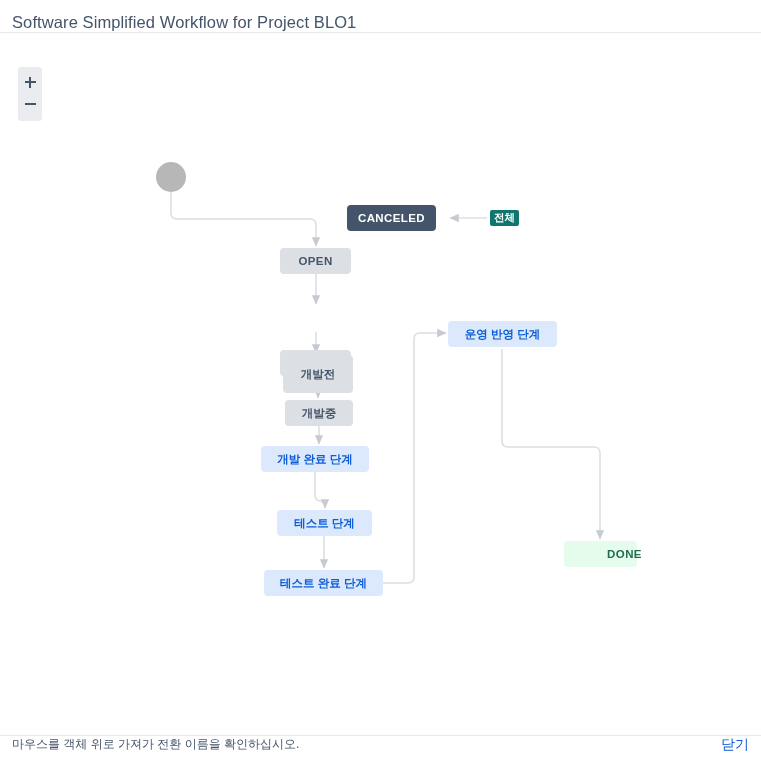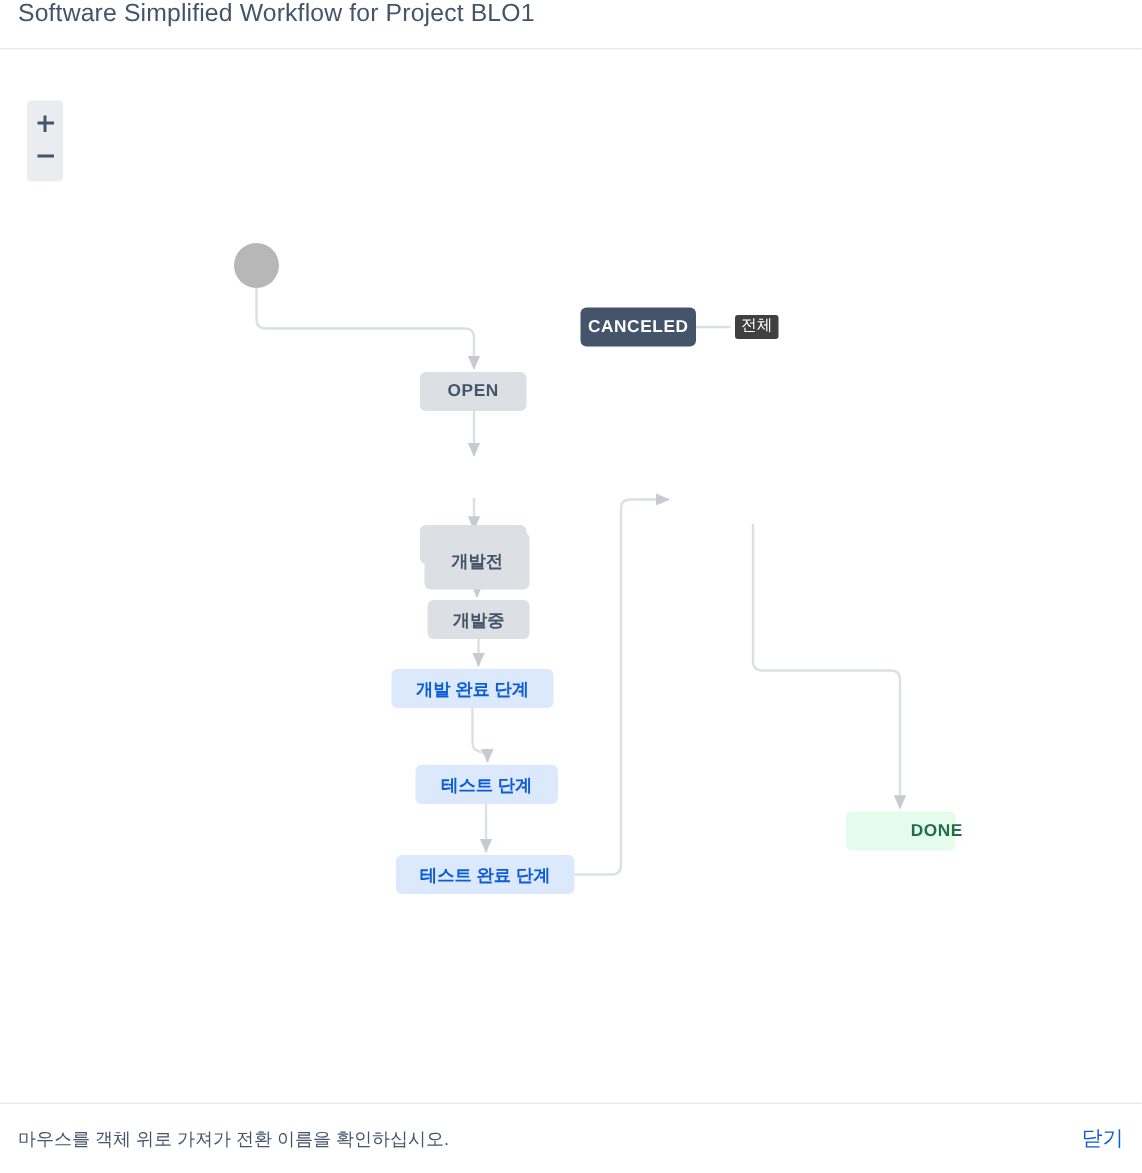--- a/index.html
+++ b/index.html
@@ -23,21 +23,21 @@
     flex-direction: column;
     background: #ffffff;
   }
 
   
   .header {
     height: 33px;
     flex: 0 0 33px;
     border-bottom: 1px solid #e6e8ec;
     display: flex;
-    align-items: flex-start;
+    align-items: flex-end;
     padding: 0 12px;
     box-sizing: border-box;
     background: #ffffff;
   }
   .header-title {
     font-size: 16.5px;
     font-weight: 400;
     color: #44546a;
     letter-spacing: 0.1px;
     white-space: nowrap;
@@ -145,38 +145,38 @@
     position: absolute;
     width: 30px;
     height: 30px;
     border-radius: 50%;
     background: #b7b7b7;
     cursor: pointer;
   }
 
   .edge-label {
     position: absolute;
-    background: #404040;
+    background: #0f766e;
     color: #ffffff;
     font-size: 10.5px;
-    font-weight: 400;
+    font-weight: 700;
     padding: 1px 4px 2px 4px;
     border-radius: 2px;
     white-space: nowrap;
     line-height: 13px;
     cursor: pointer;
   }
 
   
   .footer {
     flex: 0 0 47px;
     height: 47px;
     border-top: 1px solid #e6e8ec;
     display: flex;
-    align-items: center;
+    align-items: flex-start;
     justify-content: space-between;
     padding: 0 12px;
     box-sizing: border-box;
     background: #ffffff;
   }
   .footer-hint {
     font-size: 12px;
     color: #44546a;
   }
   .footer-close {
@@ -231,36 +231,37 @@
       <div class="zoom-btn">
         <span class="glyph-plus"></span>
       </div>
       <div class="zoom-btn">
         <span class="glyph-minus"></span>
       </div>
     </div>
 
     <div class="start-node" style="left:156px; top:129px;"></div>
 
-    <div class="node status-dark" style="left:347px; top:172px; width:77px; height:26px;margin-left:40px;">CANCELED</div>
+    <div class="node status-dark" style="left:347px; top:172px; width:89px; height:26px;">CANCELED</div>
 
     <div class="node status-grey" style="left:280px; top:215px; width:71px; height:26px;">OPEN</div>
 
     <div class="node status-grey" style="left:280px; top:273px; width:71px; height:26px;margin-top:44px;">PLAN</div>
 
     <div class="node status-grey korean" style="left:283px; top:322px; width:70px; height:38px;">개발전</div>
 
     <div class="node status-grey korean" style="left:285px; top:367px; width:68px; height:26px;">개발중</div>
 
     <div class="node status-blue korean" style="left:261px; top:413px; width:108px; height:26px;">개발 완료 단계</div>
 
     <div class="node status-blue korean" style="left:277px; top:477px; width:95px; height:26px;">테스트 단계</div>
 
     <div class="node status-blue korean" style="left:264px; top:537px; width:119px; height:26px;">테스트 완료 단계</div>
 
+    <div class="node status-blue korean" style="left:448px; top:288px; width:109px; height:26px;">운영 반영 단계</div>
 
     <div class="node status-green" style="left:564px; top:508px; width:73px; height:26px;padding-left:48px;">DONE</div>
 
     <div class="edge-label" style="left:490px; top:177px;">전체</div>
 
   </div>
 
   <div class="footer">
     <div class="footer-hint">마우스를 객체 위로 가져가 전환 이름을 확인하십시오.</div>
     <a class="footer-close" href="#">닫기</a>

